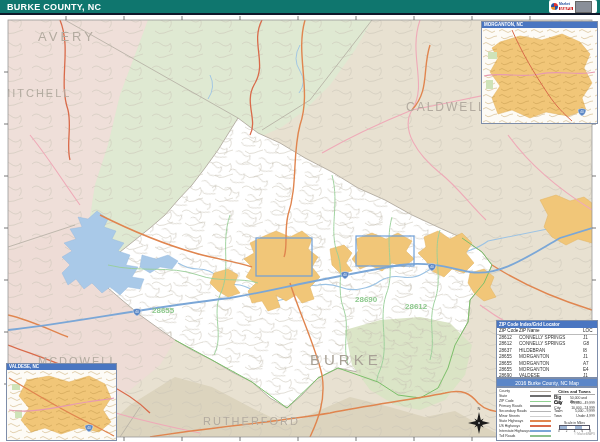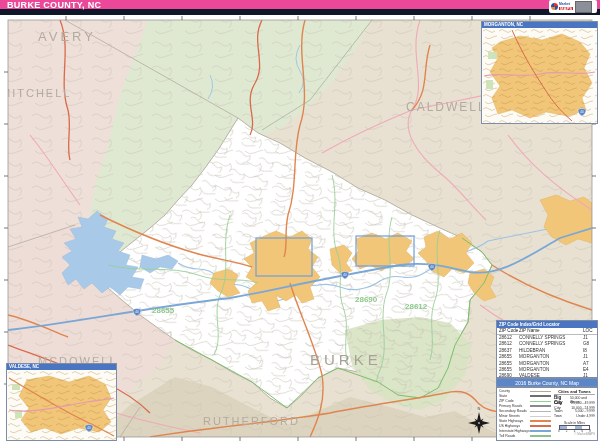--- a/index.html
+++ b/index.html
@@ -1,20 +1,20 @@
 <!DOCTYPE html>
 <html><head>
 <meta charset="utf-8">
 <style>
   html,body{margin:0;padding:0;background:#fff;}
   .screen{position:relative;width:600px;height:442px;background:#fff;overflow:hidden;
           font-family:"Liberation Sans",sans-serif;}
   
-  .titlebar{position:absolute;top:0;left:0;width:600px;height:15px;background:#ec4899;
-            border-bottom:6px solid #0f172a;display:flex;align-items:center;box-sizing:border-box;}
+  .titlebar{position:absolute;top:0;left:0;width:600px;height:15px;background:#0f766e;
+            border-bottom:2px solid #0f172a;display:flex;align-items:center;box-sizing:border-box;}
   .titlebar .title{color:#fff;font-size:9px;font-weight:bold;padding-left:7px;letter-spacing:.3px;}
   .logo{position:absolute;right:3px;top:0;width:48px;height:13px;background:#fff;border-radius:2px;
         display:flex;align-items:center;padding:0 1px;box-sizing:border-box;}
   .logo-globe{width:7px;height:7px;border-radius:50%;margin-left:1px;flex:0 0 auto;
         background:conic-gradient(#d33 0 25%,#2a52a0 25% 50%,#e88f2a 50% 75%,#2a52a0 75% 100%);}
   .logo-text{display:flex;flex-direction:column;line-height:3.4px;margin-left:1px;}
   .logo-text .lt1{font-size:3.4px;color:#2a52a0;font-weight:bold;}
   .logo-text .lt2{font-size:4.2px;color:#fff;background:#cc2222;font-weight:bold;padding:0 1px;}
   .logo-side{margin-left:2px;width:14px;height:9px;background:#8a8f99;border:0.5px solid #666;
         color:#eee;font-size:2.4px;line-height:2.6px;overflow:hidden;padding:0.5px;}

